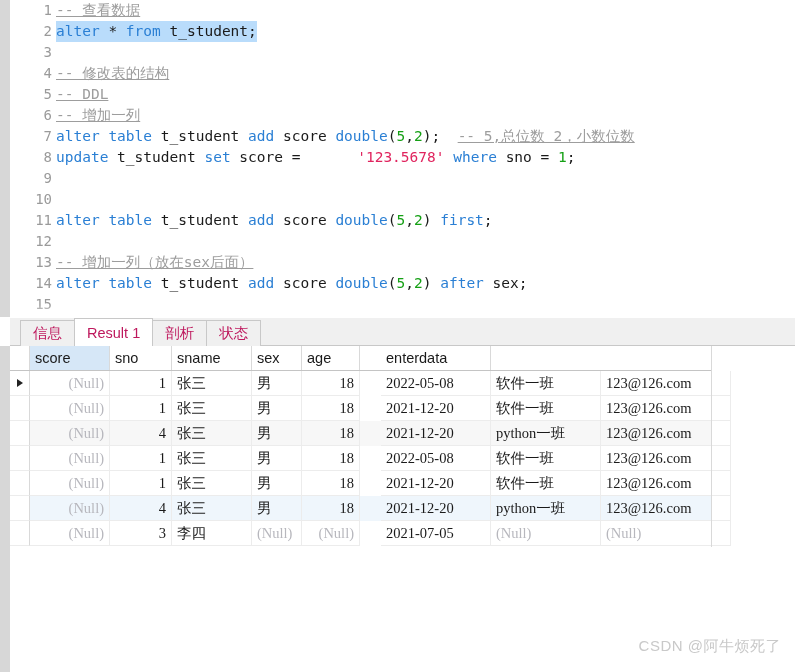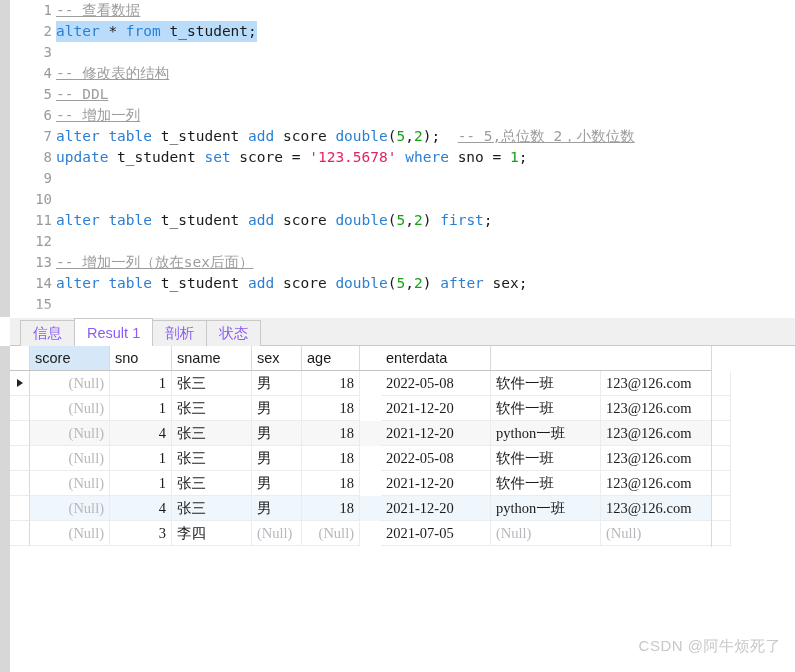--- a/index.html
+++ b/index.html
@@ -62,21 +62,21 @@
     color: #9a9a9a;
     font-size: 14px;
     font-family: "DejaVu Sans Mono", "Liberation Mono", monospace;
     user-select: none;
   }
   .linetext { display: inline-block; white-space: pre; }
   .tok-kw  { color: #2a7fd4; }
   .tok-plain { color: #1a1a1a; }
   .tok-cmt { color: #9d9d9d; text-decoration: underline; }
   .tok-num { color: #15a015; }
-  .tok-str { color: #e0245e; }
+  .tok-str { color: #e0245e; margin-left: 48px; }
   .tok-punct { color: #1a1a1a; }
   .sel-line .linetext { background: #b9dcfb; }
 
   .editor-fade {
     position: absolute;
     left: 10px; top: 300px;
     width: 785px; height: 17px;
     background: linear-gradient(to bottom, rgba(255,255,255,0) 0%, rgba(255,255,255,0.0) 30%, rgba(255,255,255,0.95) 100%);
     pointer-events: none;
   }
@@ -95,21 +95,21 @@
     height: 28px;
     display: flex;
     align-items: flex-end;
   }
   .tab {
     height: 26px;
     padding: 0 12px;
     display: flex;
     align-items: center;
     font-size: 14.5px;
-    color: #8b5cf6;
+    color: #be185d;
     background: #f0f0f0;
     border: 1px solid #c8c8c8;
     border-bottom: none;
     margin-right: -1px;
     cursor: default;
     font-family: "Liberation Sans", "DejaVu Sans", sans-serif;
     margin-top: 36px;
   }
   .tab.active {
     background: #ffffff;

